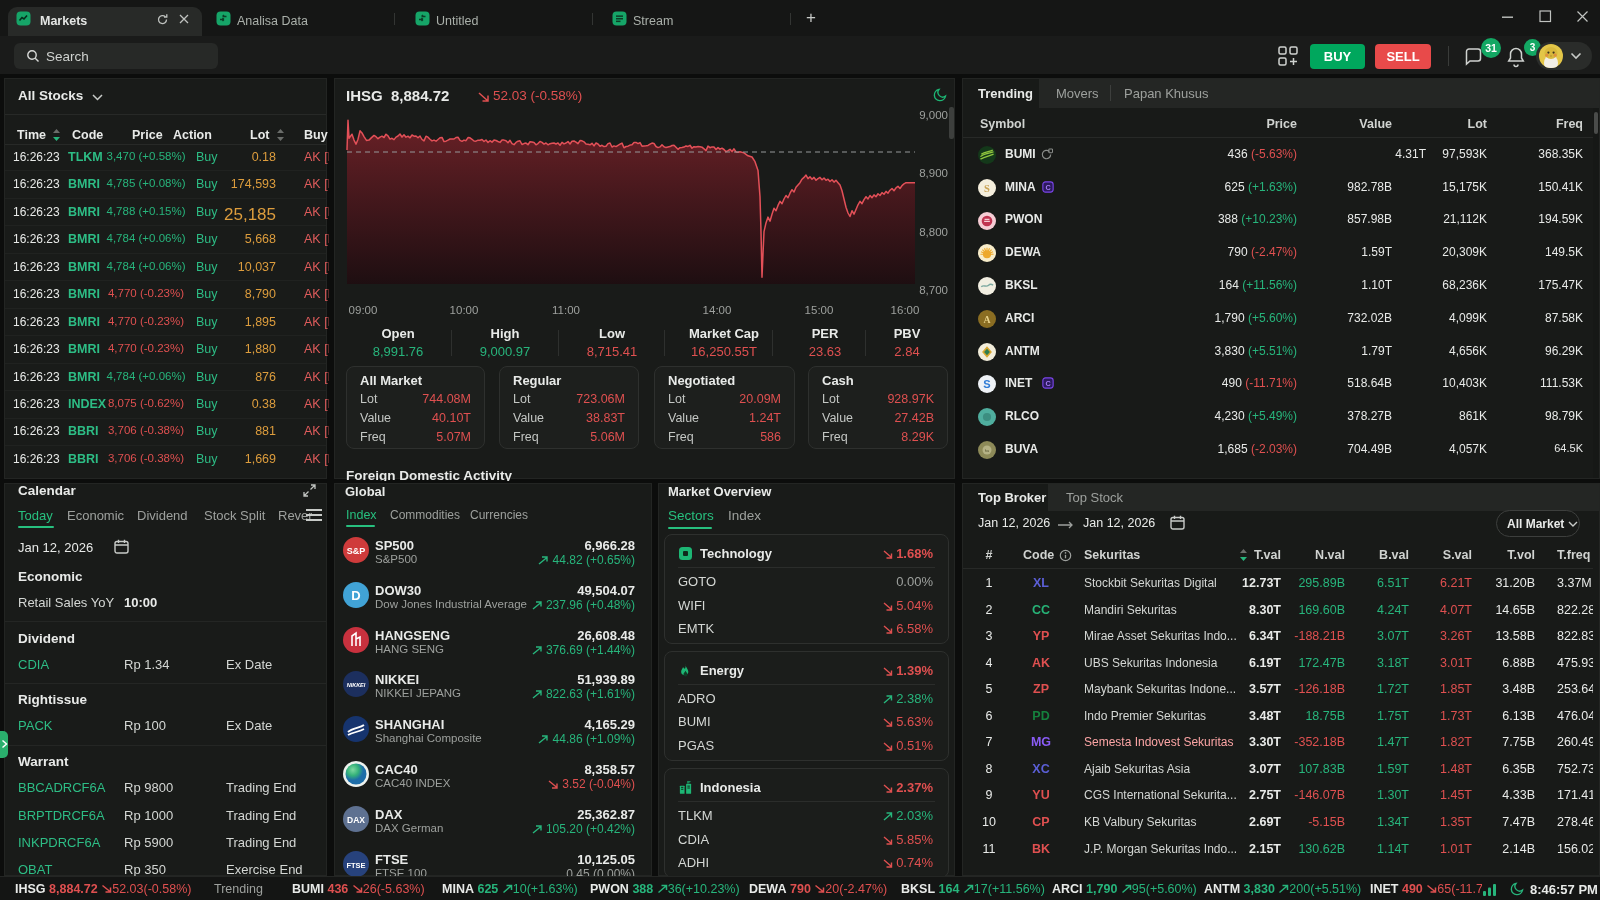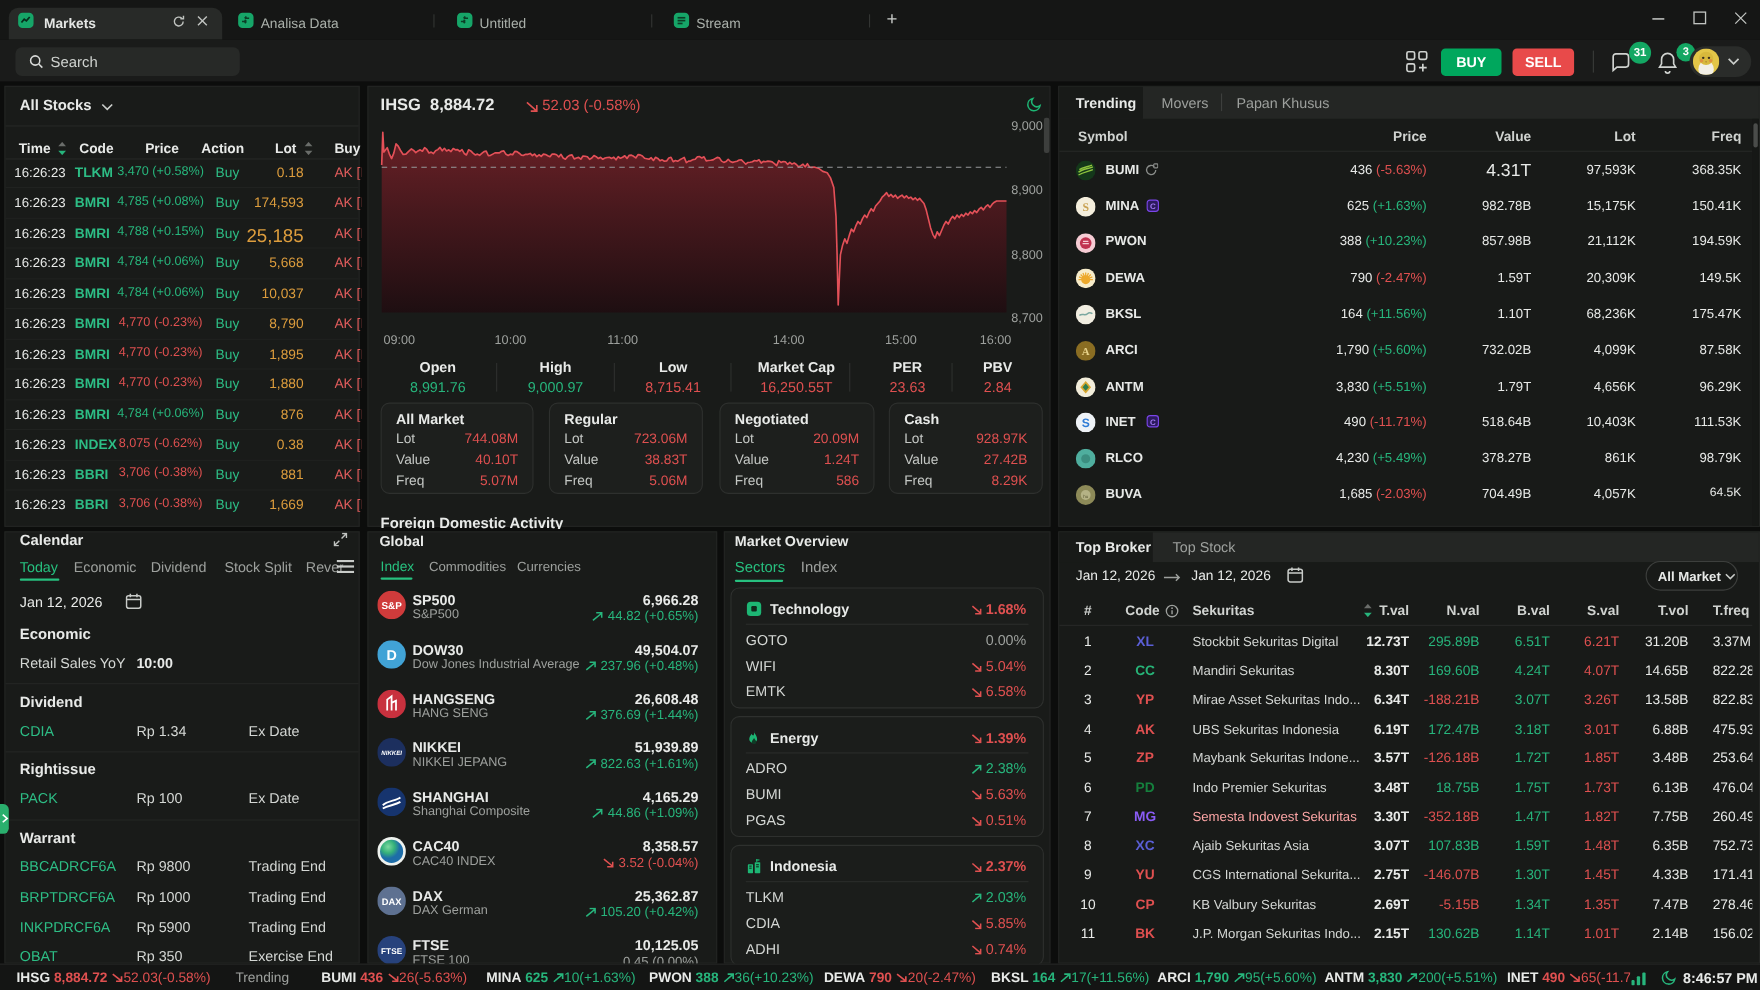--- a/index.html
+++ b/index.html
@@ -116,21 +116,21 @@
     <path d="M1 1 L5.5 5.5 L10 1" stroke="#c8cbc8" stroke-width="1.5" fill="none"></path>
   </svg>
 <div class="div" style="left:5px;top:114px;width:321px"></div>
 <div class="a b" style="left:17px;top:128px;font-size:12.5px">Time</div>
 <svg class="a" style="left:52px;top:129px" width="9" height="12">
     <path d="M4.5 0 L8 4 L1 4 Z" fill="#6a6d6a"></path>
     <path d="M4.5 12 L8 8 L1 8 Z" fill="#27b57c"></path>
   </svg>
 <div class="a b" style="left:72px;top:128px;font-size:12.5px">Code</div>
 <div class="a b" style="left:132px;top:128px;font-size:12.5px">Price</div>
-<div class="a b" style="left:183px;top:128px;font-size:12.5px">Action</div>
+<div class="a b" style="left:173px;top:128px;font-size:12.5px">Action</div>
 <div class="a b" style="left:250px;top:128px;font-size:12.5px">Lot</div>
 <svg class="a" style="left:276px;top:129px" width="9" height="12">
     <path d="M4.5 0 L8 4 L1 4 Z" fill="#6a6d6a"></path>
     <path d="M4.5 12 L8 8 L1 8 Z" fill="#6a6d6a"></path>
   </svg>
 <div class="a b" style="left:304px;top:128px;font-size:12.5px">Buy</div>
 <div class="div" style="left:5px;top:144px;width:321px"></div>
 <div class="a nowrap" style="left:13px;top:150px;font-size:12px">16:26:23</div>
 <div class="a b" style="left:68px;top:150px;font-size:12.5px;color:#2dbd85">TLKM</div>
 <div class="a g ca nowrap" style="left:101px;top:150px;width:90px;font-size:11.5px">3,470 (+0.58%)</div>
@@ -530,21 +530,21 @@
 <svg class="a" style="left:978px;top:146.0px" width="18" height="18" viewBox="0 0 22 22">
     <circle cx="11" cy="11" r="11" fill="#14381a"></circle>
     <path d="M3 13 C7 9 15 9 19 7 M3 16 C8 13 14 12 19 10 M4 10 C8 7 14 7 18 5" stroke="#8fc53e" stroke-width="1.6" fill="none"></path>
   </svg>
 <div class="a b" style="left:1005px;top:147px;font-size:12px">BUMI</div>
 <svg class="a" style="left:1040px;top:148px" width="13" height="13" viewBox="0 0 14 14">
     <path d="M11.5 7a4.5 4.5 0 1 1-1.4-3.2" stroke="#8a8d8a" stroke-width="1.3" fill="none"></path>
     <rect x="9.5" y="1" width="4" height="4" rx="0.8" stroke="#8a8d8a" stroke-width="1.1" fill="none"></rect>
   </svg>
 <div class="a ra nowrap" style="left:1147px;top:147px;width:150px;font-size:12px"><span class="wt">436</span> <span class="r">(-5.63%)</span></div>
-<div class="a ra" style="left:1302px;top:147px;width:90px;font-size:16px">4.31T</div>
+<div class="a ra" style="left:1336px;top:147px;width:90px;font-size:12px">4.31T</div>
 <div class="a ra" style="left:1397px;top:147px;width:90px;font-size:12px">97,593K</div>
 <div class="a ra" style="left:1493px;top:147px;width:90px;font-size:12px">368.35K</div>
 <svg class="a" style="left:978px;top:178.75px" width="18" height="18" viewBox="0 0 22 22">
     <circle cx="11" cy="11" r="11" fill="#f4eedc"></circle>
     <text x="11" y="16" font-size="13" font-weight="bold" fill="#c9a253" text-anchor="middle" font-family="Liberation Serif">S</text>
   </svg>
 <div class="a b" style="left:1005px;top:180px;font-size:12px">MINA</div>
 <svg class="a" style="left:1042px;top:181px" width="12" height="12" viewBox="0 0 14 14">
     <rect x="1" y="1" width="12" height="12" rx="3" fill="#2c1a5e" stroke="#7a45e8" stroke-width="1.3"></rect>
     <text x="7" y="10.5" font-size="8.5" font-weight="bold" fill="#a47cf5" text-anchor="middle" font-family="Liberation Sans">C</text>

